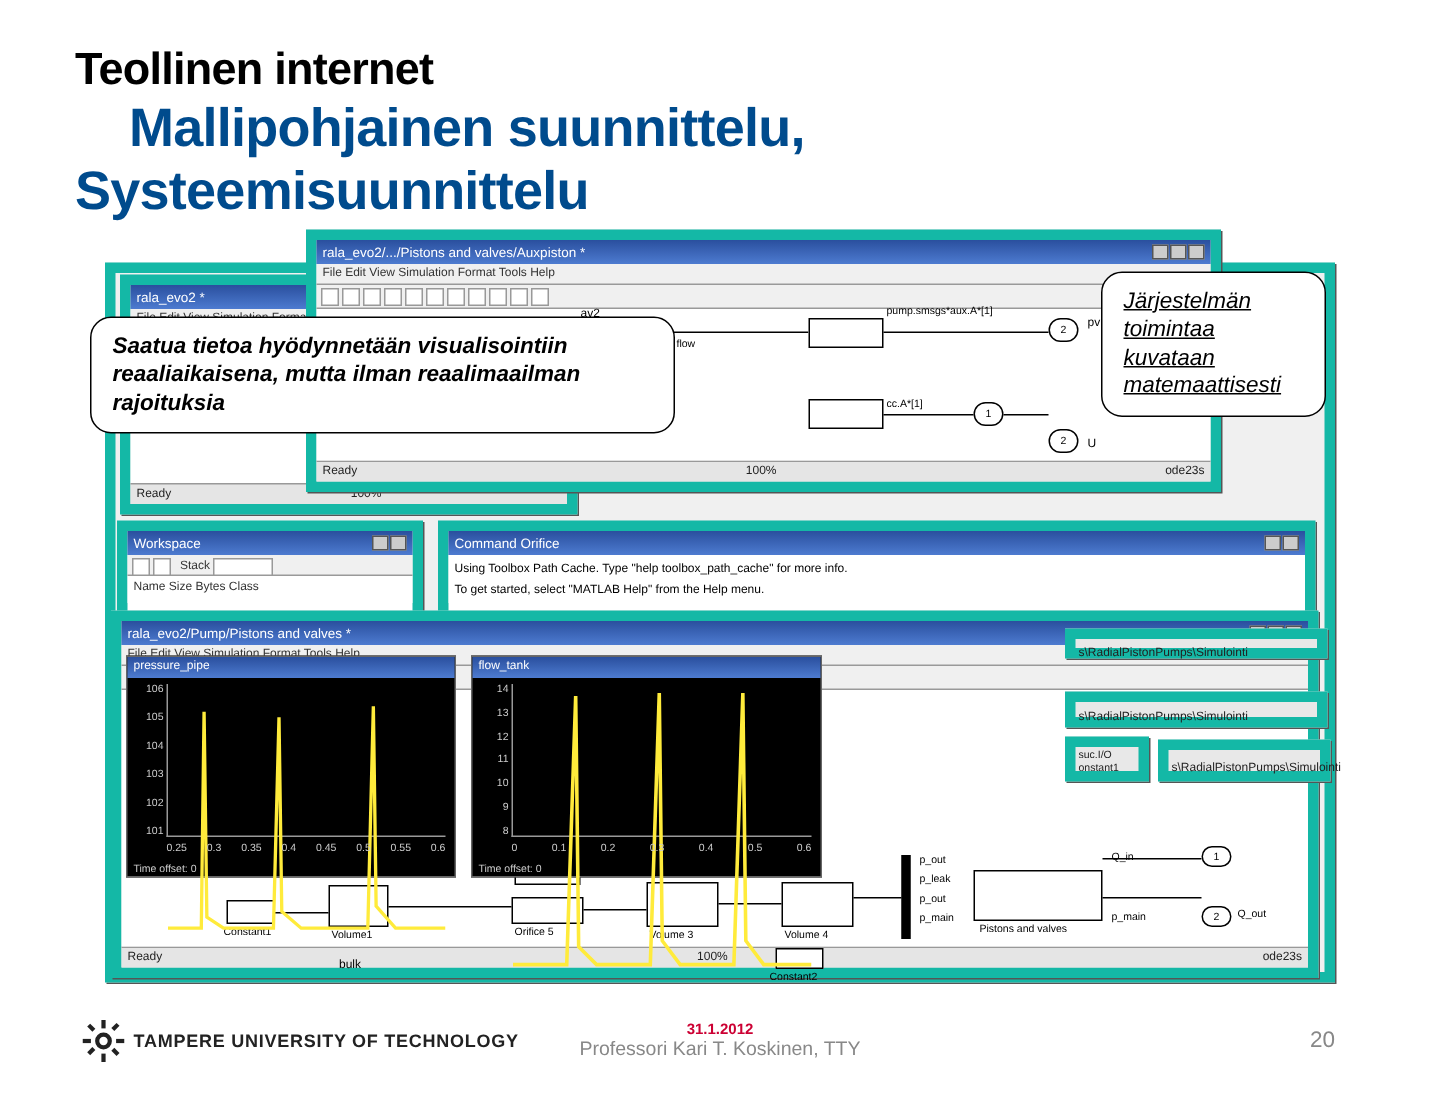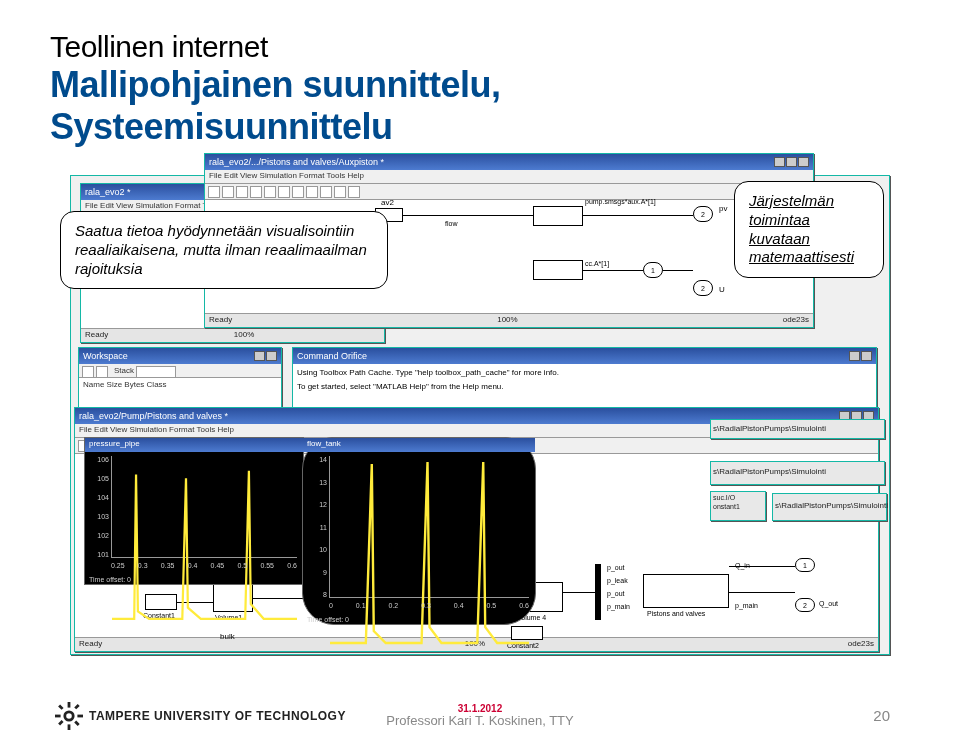--- a/index.html
+++ b/index.html
@@ -13,49 +13,50 @@
   }
   .slide {
     width: 100%;
     height: 100%;
     padding: 30px 50px 40px 50px;
     position: relative;
   }
   .title-block { margin-bottom: 10px; }
   .title1 {
     font-size: 30px;
-    font-weight: 400;
+    font-weight: 700;
     color: #000;
     letter-spacing: -0.5px;
   }
   .title2 {
     font-size: 36px;
     font-weight: 900;
     color: #004b8d;
     letter-spacing: -0.5px;
+    margin-left: 36px;
   }
   .title3 {
     font-size: 36px;
     font-weight: 900;
     color: #004b8d;
     letter-spacing: -0.5px;
   }
 
   .canvas {
     position: absolute;
     top: 175px;
     left: 70px;
     width: 820px;
     height: 480px;
   }
 
   .win {
     position: absolute;
     background: #e8e8e8;
-    border: 1px solid #14b8a6;
+    border: 7px solid #14b8a6;
     box-shadow: 1px 1px 0 #555;
     font-size: 9px;
     color: #222;
     justify-content: flex-end;
   }
   .win .titlebar {
     height: 16px;
     background: linear-gradient(#2a4f9e, #4d7bd0);
     color: #fff;
     font-size: 9px;
@@ -106,21 +107,21 @@
     border: 1.5px solid #000;
     border-radius: 14px;
     padding: 10px 14px;
     font-size: 15px;
     font-style: italic;
     color: #000;
     line-height: 1.25;
     z-index: 50;
   }
   .callout-right { width: 150px; }
-  .callout-left  { width: 328px; }
+  .callout-left  { width: 390px; font-weight: bold; }
 
   
   .plot {
     position:absolute;
     background:#000;
     border:1px solid #666;
   }
   .plot .pt-title {
     height:14px; background:linear-gradient(#2a4f9e,#4d7bd0);
     color:#fff; font-size:8px; padding:1px 4px; display:flex; justify-content:space-between;
@@ -144,21 +145,21 @@
     position:absolute; border:1px solid #000; background:#fff;
     font-size:7px; color:#000; text-align:center;
     display:flex; align-items:center; justify-content:center;
   }
 
   .portnum { position:absolute; font-size:8px; color:#000;}
 
   
   .footer {
     position: absolute;
-    bottom: 14px;
+    bottom: 36px;
     left: 0; right: 0;
     display: flex;
     align-items: center;
     justify-content: center;
     gap: 40px;
     font-size: 14px;
     color: #888;
   }
   .footer .logo {
     position:absolute; left:55px; bottom:-2px;
@@ -426,21 +427,21 @@
         <span>0.35</span>
         <span>0.4</span>
         <span>0.45</span>
         <span>0.5</span>
         <span>0.55</span>
         <span>0.6</span>
       </div>
       <div class="xlab">Time offset: 0</div>
     </div>
 
-    <div class="plot" style="left:232px; top:262px; width:234px; height:188px;border-radius:32px;">
+    <div class="plot" style="left:244px; top:262px; width:234px; height:148px;">
       <div class="pt-title">
         <span>flow_tank</span>
         <span class="wbtns"><span class="wbtn" style="width:9px;height:8px"></span><span class="wbtn" style="width:9px;height:8px"></span><span class="wbtn" style="width:9px;height:8px"></span></span>
       </div>
       <div class="yticks">
         <span>14</span>
         <span>13</span>
         <span>12</span>
         <span>11</span>
         <span>10</span>

